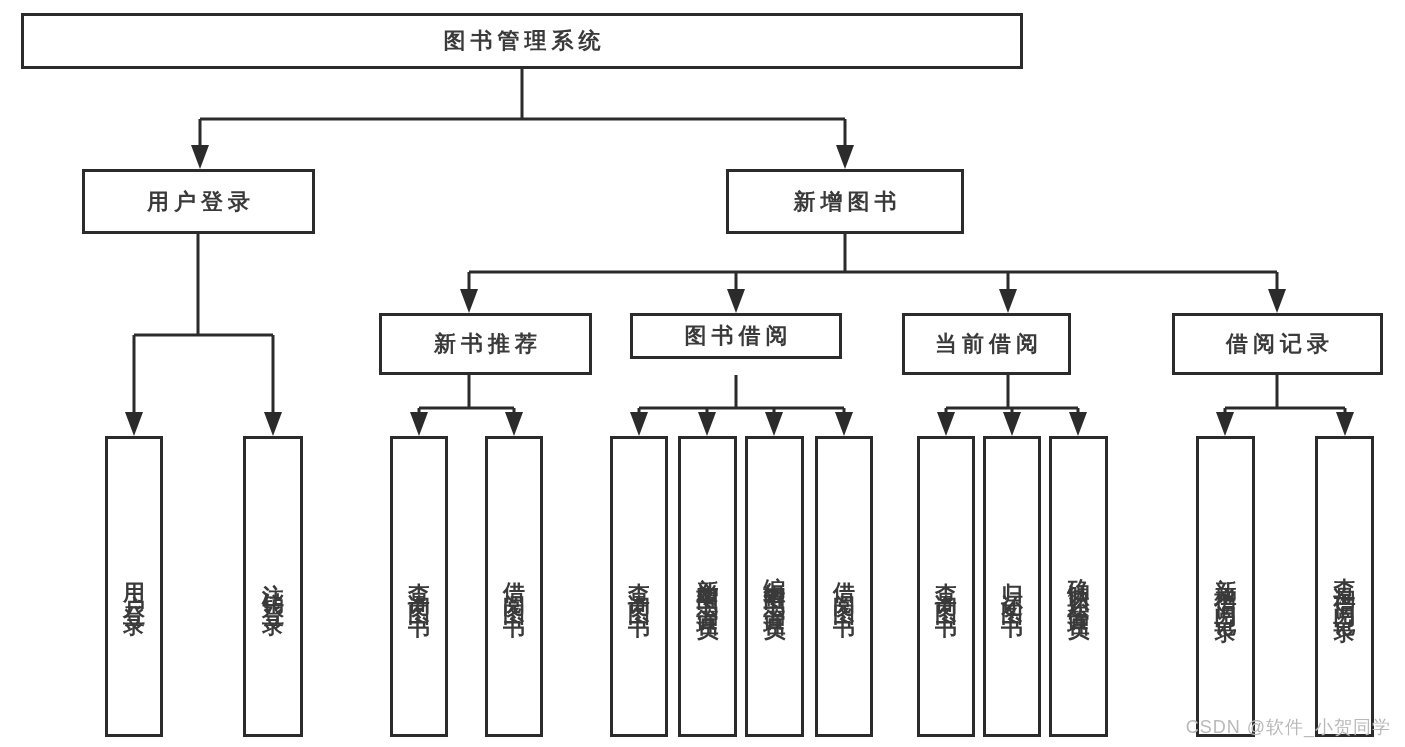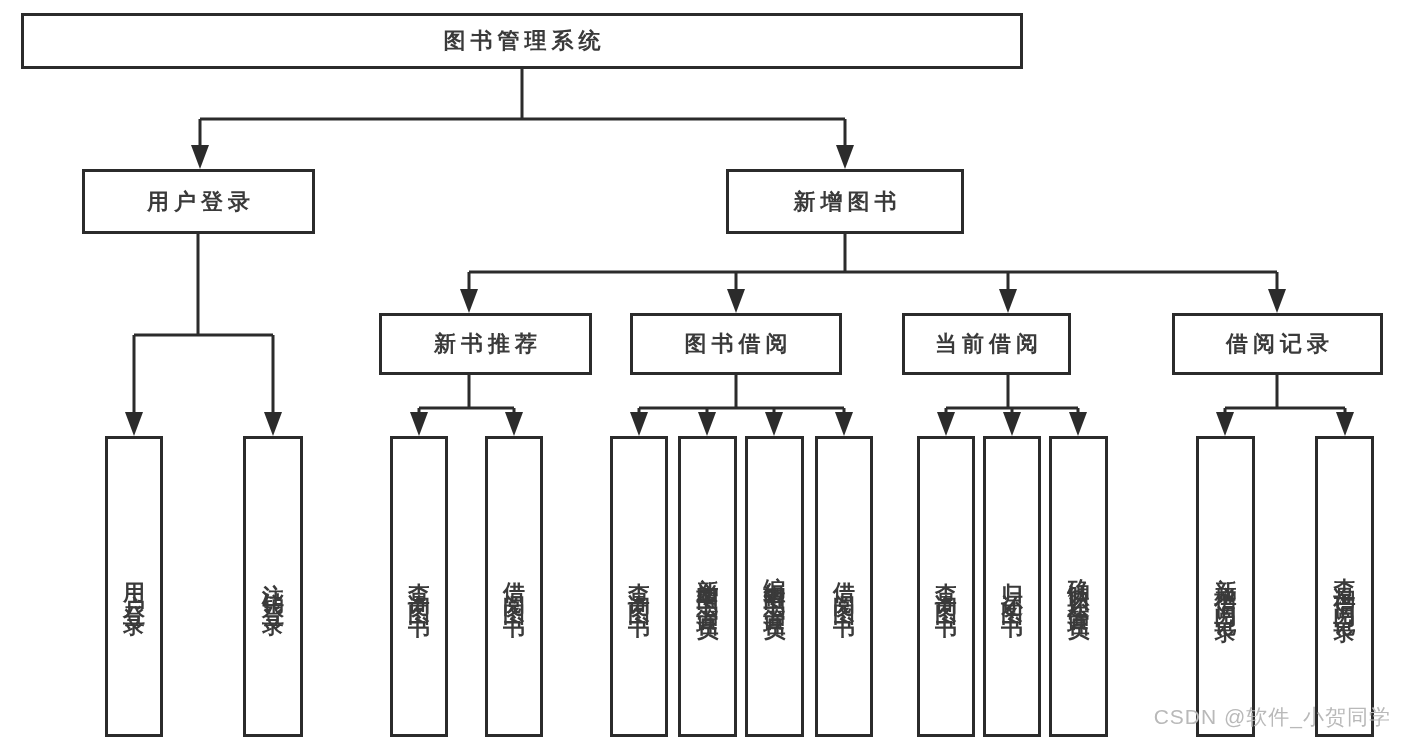--- a/index.html
+++ b/index.html
@@ -47,22 +47,22 @@
     writing-mode: vertical-rl;
     text-orientation: mixed;
     white-space: nowrap;
   }
   .vbox span.ls4 { letter-spacing: 11px; }
   .vbox span.ls6 { letter-spacing: 9px; }
   .vbox span.ls9 { letter-spacing: 6px; }
   .watermark {
     position: absolute;
     right: 14px;
-    bottom: 16px;
-    font-size: 21px;
+    bottom: 8px;
+    font-size: 18px;
     color: var(--watermark);
     z-index: 2;
     letter-spacing: 1px;
   }
 </style>
 </head>
 <body>
 
 <div class="stage">
 
@@ -108,21 +108,21 @@
   <div class="box hbox" style="left:82px; top:169px; width:233px; height:65px;">
     <span>用户登录</span>
   </div>
   <div class="box hbox" style="left:726px; top:169px; width:238px; height:65px;">
     <span>新增图书</span>
   </div>
 
   <div class="box hbox" style="left:363px; top:313px; width:213px; height:62px;margin-left:16px;">
     <span>新书推荐</span>
   </div>
-  <div class="box hbox" style="left:630px; top:313px; width:212px; height:62px;">
+  <div class="box hbox" style="left:630px; top:313px; width:212px; height:46px;">
     <span>图书借阅</span>
   </div>
   <div class="box hbox" style="left:902px; top:313px; width:169px; height:62px;">
     <span>当前借阅</span>
   </div>
   <div class="box hbox" style="left:1172px; top:313px; width:211px; height:62px;">
     <span>借阅记录</span>
   </div>
 
   <div class="box vbox" style="left:105px; top:436px; width:58px; height:301px;">

